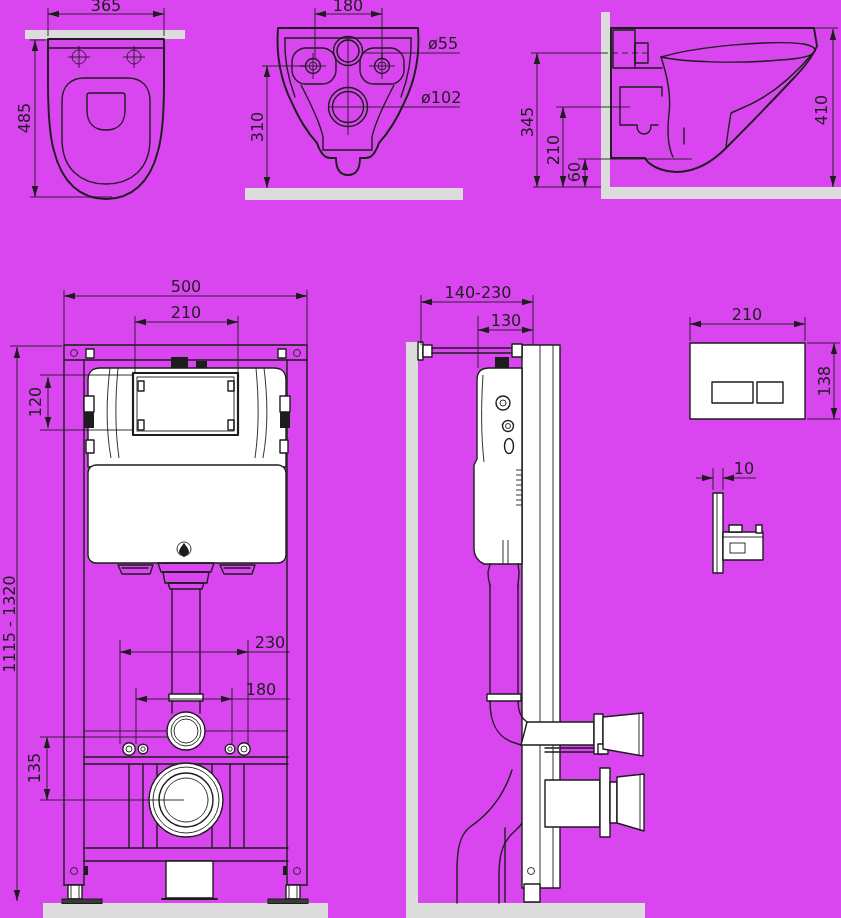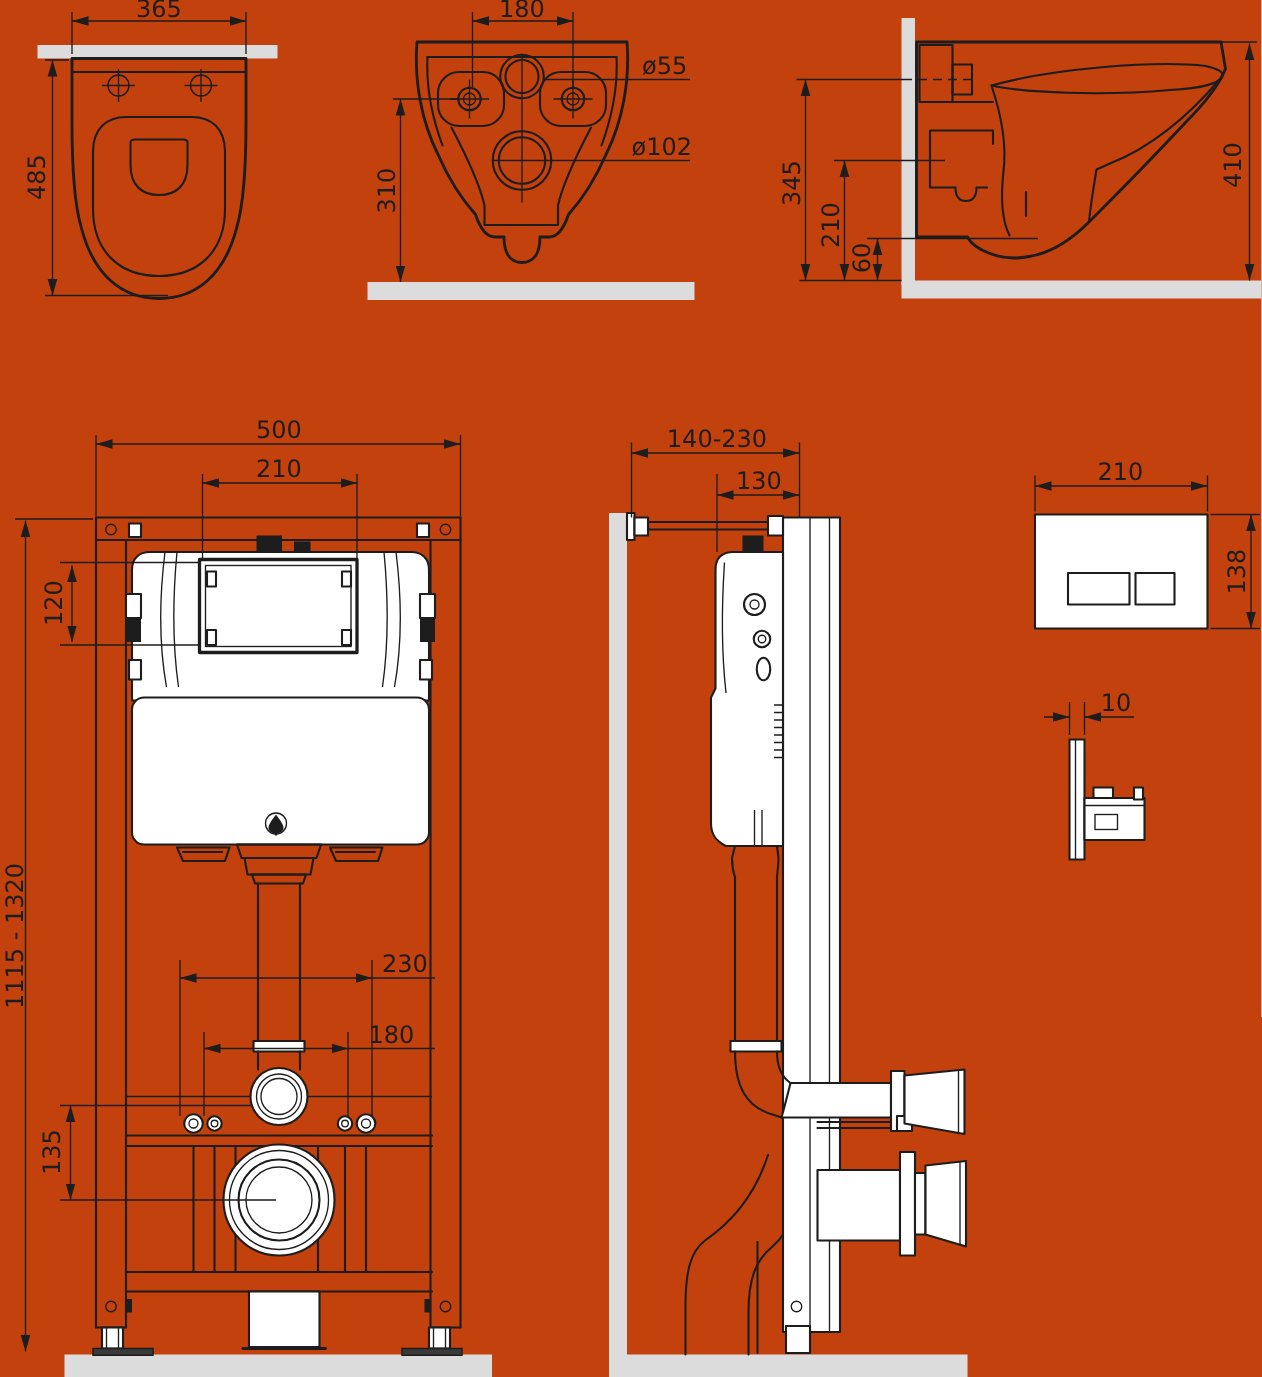--- a/index.html
+++ b/index.html
@@ -1,16 +1,16 @@
 <!DOCTYPE html>
 <html><head>
 <meta charset="utf-8">
 <style>
   html,body{margin:0;padding:0;background:#ffffff;}
-  #stage{position:relative;width:841px;height:918px;background:#c2410c;overflow:hidden;
+  #stage{position:relative;width:841px;height:918px;background:#d946ef;overflow:hidden;
          font-family:"DejaVu Sans",sans-serif;}
   svg{display:block;}
   .gray{fill:#dcdcdc;stroke:none;}
   .blk{fill:#1d1d1d;stroke:none;}
   .plate{fill:#3a3a3a;stroke:#1d1d1d;stroke-width:1;}
   .ol{fill:none;stroke:#1d1d1d;stroke-width:1.4;stroke-linejoin:round;stroke-linecap:round;}
   .ol2{fill:none;stroke:#1d1d1d;stroke-width:1.9;stroke-linejoin:round;stroke-linecap:round;}
   .wf{fill:#ffffff;stroke:#1d1d1d;stroke-width:1.4;stroke-linejoin:round;}
   .wf2{fill:#ffffff;stroke:#1d1d1d;stroke-width:2.2;stroke-linejoin:round;}
   .tl{fill:none;stroke:#1d1d1d;stroke-width:0.9;}

